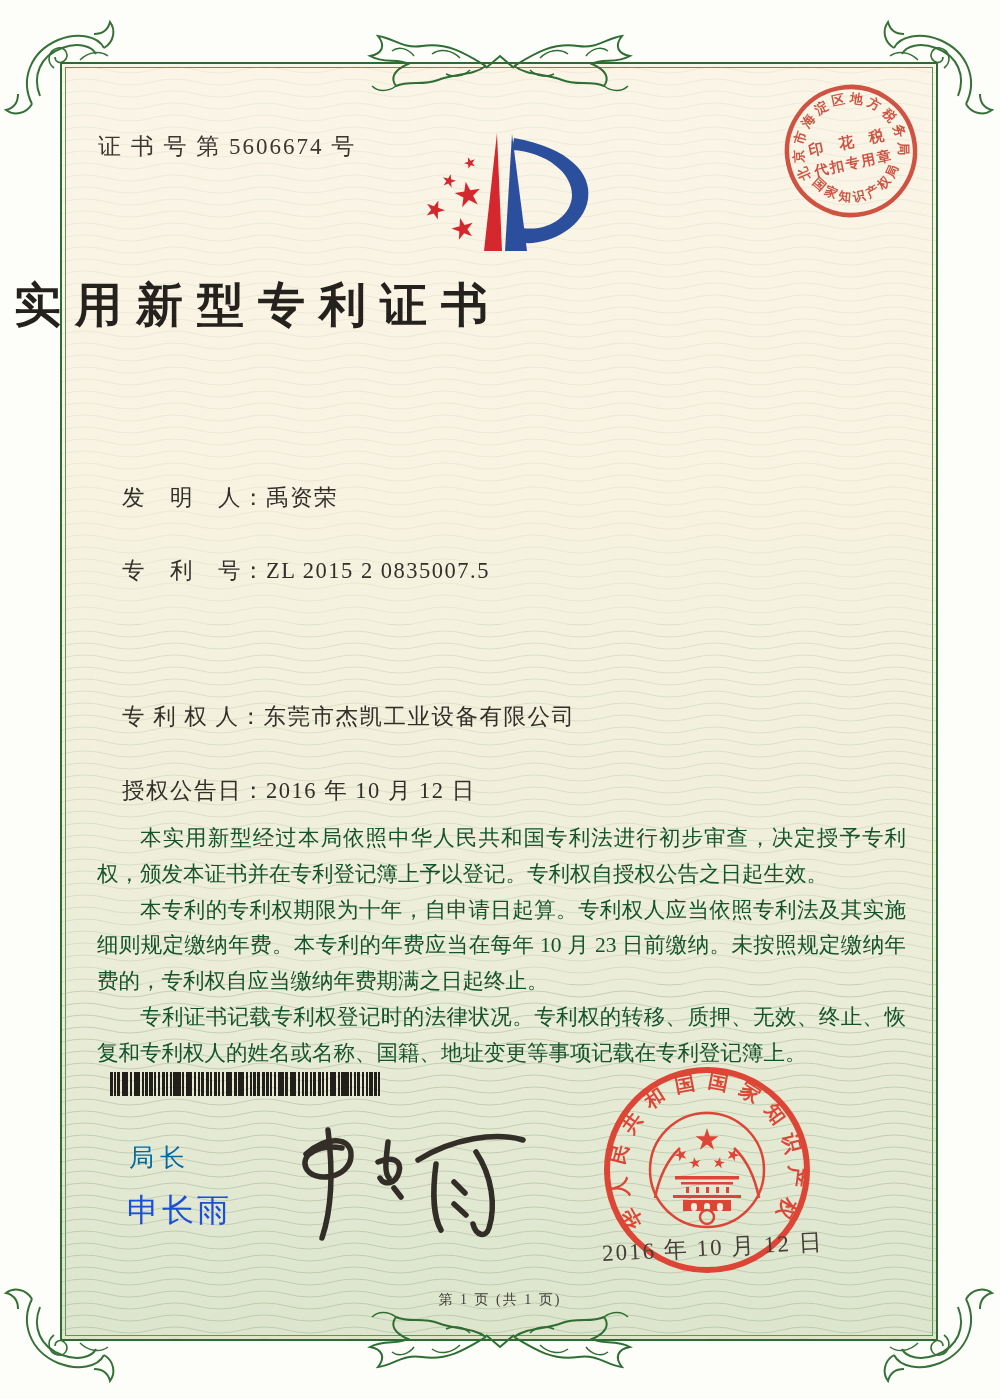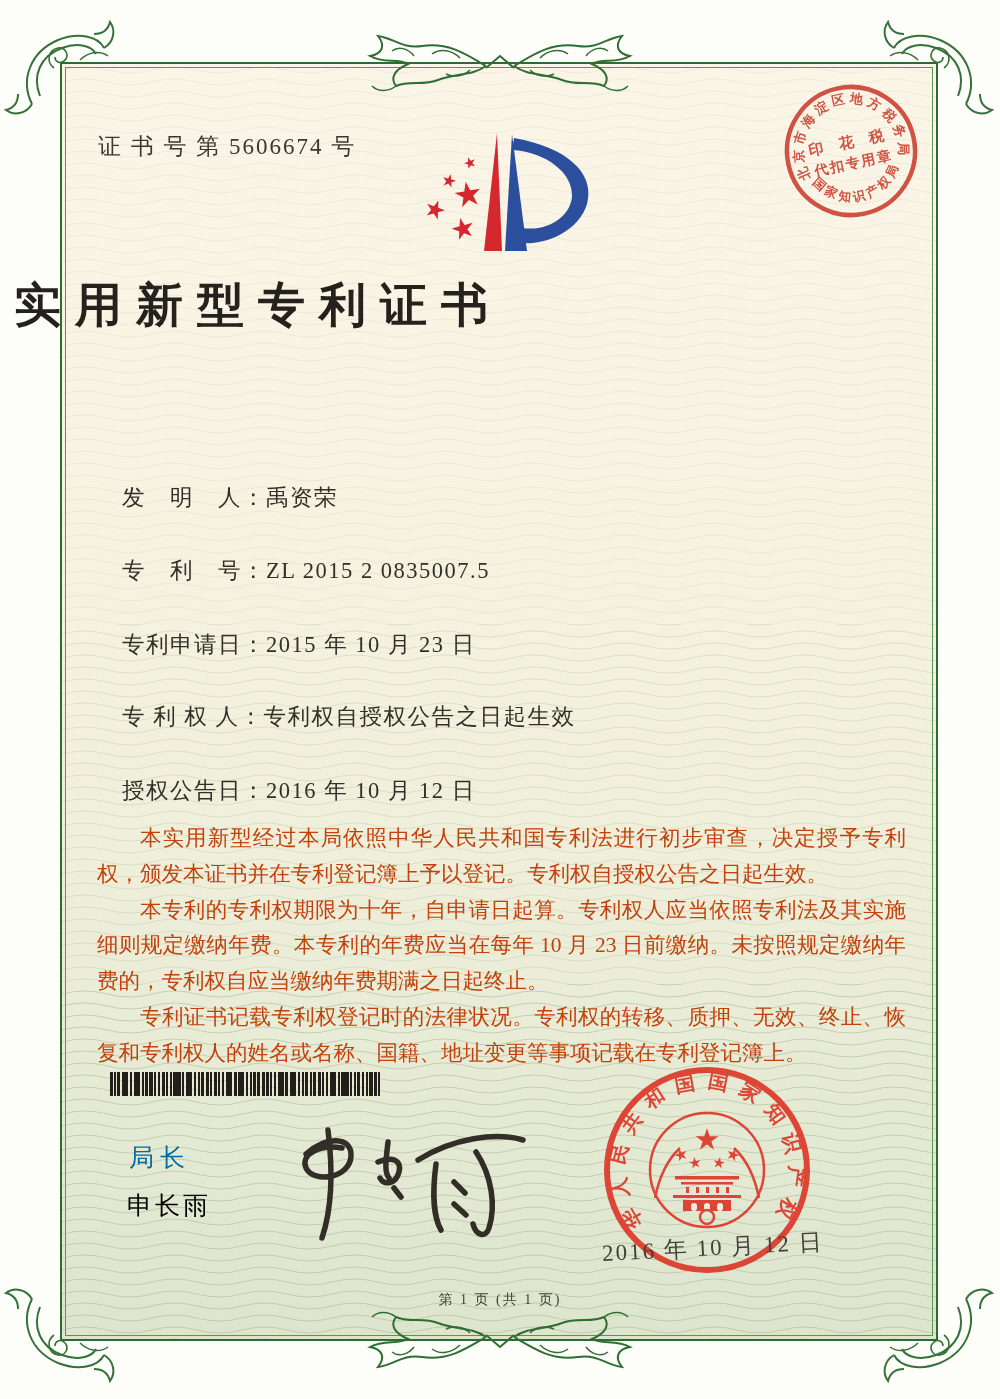--- a/index.html
+++ b/index.html
@@ -11,29 +11,29 @@
          background:linear-gradient(180deg,#faf5e7 0%,#f8f3e2 30%,#f2f0dc 55%,#e9ecd6 75%,#e0e7d0 92%,#dde5cd 100%);}
   .panel-inner{position:absolute;inset:3px;border:1px solid #5d9355;pointer-events:none;}
   .waves{position:absolute;inset:0;z-index:1;}
   .content{position:absolute;inset:0;z-index:2;}
   .ornaments{position:absolute;left:0;top:0;z-index:6;pointer-events:none;}
   .cert-no{position:absolute;left:98px;top:131px;font-size:23px;color:#3b372f;letter-spacing:2px;}
   .title{position:absolute;left:0;top:274px;width:100%;font-size:47px;font-weight:700;
          letter-spacing:14px;text-indent:14px;color:#25221e;}
   .field{position:absolute;left:122px;font-size:22.5px;color:#322f29;letter-spacing:1.5px;white-space:nowrap;}
   .paras{position:absolute;left:97px;top:821px;width:809px;font-size:21.5px;line-height:35.8px;
-         color:#c2410c;text-align:justify;}
+         color:#14532d;text-align:justify;}
   .paras p{margin:0;text-indent:2em;}
   .barcode{position:absolute;left:110px;top:1072px;width:270px;height:24px;
     background-image:
       repeating-linear-gradient(90deg,#221e1a 0 2px,transparent 2px 4px),
       repeating-linear-gradient(90deg,#221e1a 0 1px,transparent 1px 7px),
       repeating-linear-gradient(90deg,#221e1a 0 3px,transparent 3px 13px);}
   .director-title{position:absolute;left:129px;top:1141px;font-size:25px;letter-spacing:6px;color:#0369a1;}
-  .director-name{position:absolute;left:127px;top:1189px;font-size:25px;letter-spacing:3px;color:#000000;}
+  .director-name{position:absolute;left:127px;top:1189px;font-size:32px;letter-spacing:3px;color:#1d4ed8;}
   .signature{position:absolute;left:268px;top:1120px;z-index:4;}
   .stamp-tax{position:absolute;left:741px;top:41px;z-index:3;opacity:.92;}
   .seal{position:absolute;left:587px;top:1050px;z-index:3;opacity:.93;}
   .seal-date{position:absolute;left:602px;top:1232px;width:230px;font-size:23px;color:#443e36;
              letter-spacing:2px;transform:rotate(-3deg);z-index:5;white-space:nowrap;}
   .footer-page{position:absolute;left:0;top:1291px;width:100%;text-align:center;
                font-size:14px;letter-spacing:2px;color:#3f3e37;}
   .logo{position:absolute;left:418px;top:122px;z-index:2;}
   svg text{font-family:"Liberation Serif",serif;}
 </style>
@@ -96,25 +96,22 @@
     </svg>
 
     <div class="title">实用新型专利证书</div>
 
     <div class="field" style="top:482px">
       <span>发　明　人：</span><span>禹资荣</span>
     </div>
     <div class="field" style="top:555px">
       <span>专　利　号：</span><span>ZL 2015 2 0835007.5</span>
     </div>
-    <div class="field" style="top:629px">
-      <span>专利申请日：</span><span>2015 年 10 月 23 日</span>
-    </div>
     <div class="field" style="top:701px">
-      <span>专 利 权 人：</span><span>专利权自授权公告之日起生效</span>
+      <span>专 利 权 人：</span><span>东莞市杰凯工业设备有限公司</span>
     </div>
     <div class="field" style="top:775px">
       <span>授权公告日：</span><span>2016 年 10 月 12 日</span>
     </div>
 
     <div class="paras">
       <p>本实用新型经过本局依照中华人民共和国专利法进行初步审查，决定授予专利权，颁发本证书并在专利登记簿上予以登记。专利权自授权公告之日起生效。</p>
       <p>本专利的专利权期限为十年，自申请日起算。专利权人应当依照专利法及其实施细则规定缴纳年费。本专利的年费应当在每年 10 月 23 日前缴纳。未按照规定缴纳年费的，专利权自应当缴纳年费期满之日起终止。</p>
       <p>专利证书记载专利权登记时的法律状况。专利权的转移、质押、无效、终止、恢复和专利权人的姓名或名称、国籍、地址变更等事项记载在专利登记簿上。</p>
     </div>

